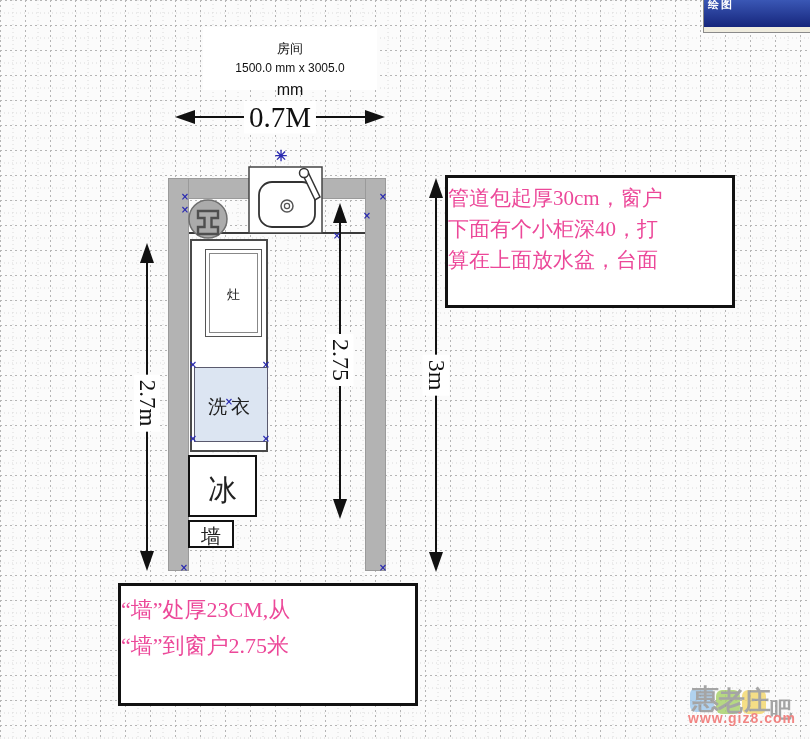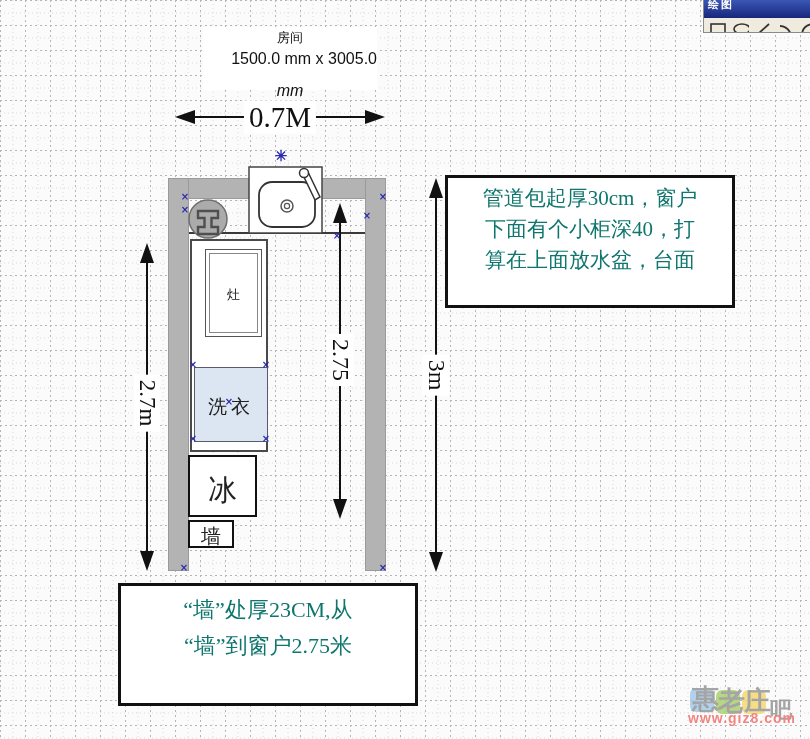--- a/index.html
+++ b/index.html
@@ -21,33 +21,33 @@
   .tri.up{border-left:7px solid transparent;border-right:7px solid transparent;border-bottom:20px solid #111;}
   .tri.down{border-left:7px solid transparent;border-right:7px solid transparent;border-top:20px solid #111;}
   .tri.left{border-top:7px solid transparent;border-bottom:7px solid transparent;border-right:20px solid #111;}
   .tri.right{border-top:7px solid transparent;border-bottom:7px solid transparent;border-left:20px solid #111;}
   .dim-label{position:absolute;background:#fff;color:#111;text-align:center;z-index:4;
              font-family:"Liberation Serif",serif;padding:0 5px;white-space:nowrap;}
   .dim-label.rot{transform:translate(-50%,-50%) rotate(90deg);}
 
   
   .notebox{position:absolute;background:#fff;border:3px solid #111;box-sizing:border-box;
-           font-family:"Liberation Serif",serif;color:#0f766e;text-align:center;z-index:4;}
+           font-family:"Liberation Serif",serif;color:#ec4899;text-align:left;z-index:4;}
 
   
   .xh{position:absolute;color:#2b2bb0;font-weight:bold;font-size:10px;line-height:10px;z-index:6;
       font-family:"DejaVu Sans",sans-serif;transform:translate(-50%,-50%);}
   .star{position:absolute;color:#2b2bb0;font-weight:bold;font-size:15px;line-height:12px;z-index:6;
         transform:translate(-50%,-50%);}
 
   
   #palette{position:absolute;left:703px;top:0;width:107px;height:33px;z-index:9;
            background:#efecdf;border-left:1px solid #8a8a8a;border-bottom:1px solid #8a8a8a;
            box-sizing:border-box;overflow:hidden;}
-  #palette .tbar{height:18px;background:linear-gradient(180deg,#3a57b5,#16267c);
+  #palette .tbar{height:27px;background:linear-gradient(180deg,#3a57b5,#16267c);
                  color:#fff;font-size:11px;font-weight:bold;overflow:hidden;position:relative;}
   #palette .tbar span{position:absolute;left:4px;top:-3px;letter-spacing:2px;}
   #palette .tools{display:flex;align-items:center;height:22px;padding-left:6px;gap:7px;}
   #palette .tool{display:inline-flex;align-items:center;justify-content:center;width:16px;height:16px;}
 
   
   #watermark{position:absolute;z-index:8;opacity:.85;}
   .wm-tile{position:absolute;width:24px;height:24px;border-radius:6px;}
   .wm-char{position:absolute;font-family:"Liberation Serif",serif;font-weight:bold;
            color:#979797;font-size:27px;line-height:27px;}
@@ -181,23 +181,23 @@
     <line x1="0" y1="663" x2="810" y2="663" stroke="#dadada" stroke-width="1" stroke-dasharray="1 3"></line>
     <line x1="0" y1="675.5" x2="810" y2="675.5" stroke="#b5b5b5" stroke-width="1" stroke-dasharray="2 3"></line>
     <line x1="0" y1="688" x2="810" y2="688" stroke="#dadada" stroke-width="1" stroke-dasharray="1 3"></line>
     <line x1="0" y1="700.5" x2="810" y2="700.5" stroke="#b5b5b5" stroke-width="1" stroke-dasharray="2 3"></line>
     <line x1="0" y1="713" x2="810" y2="713" stroke="#dadada" stroke-width="1" stroke-dasharray="1 3"></line>
     <line x1="0" y1="725.5" x2="810" y2="725.5" stroke="#b5b5b5" stroke-width="1" stroke-dasharray="2 3"></line>
     <line x1="0" y1="738" x2="810" y2="738" stroke="#dadada" stroke-width="1" stroke-dasharray="1 3"></line>
   </svg>
 
 <div class="whitebox" style="left:203px;top:27px;width:174px;height:63px;z-index:3;">
-  <div style="text-align:center;font-size:13px;color:#111;margin-top:2px;">房间</div>
-  <div style="text-align:right;font-size:16px;color:#111;margin-top:3px;">1500.0 mm x 3005.0</div>
-  <div style="text-align:center;font-size:16px;color:#111;margin-top:14px;font-style:italic;">mm</div>
+  <div style="text-align:center;font-size:13px;color:#111;margin-top:13px;">房间</div>
+  <div style="text-align:center;font-size:12px;color:#111;margin-top:3px;">1500.0 mm x 3005.0</div>
+  <div style="text-align:center;font-size:16px;color:#111;margin-top:6px;">mm</div>
 </div>
 
 <div class="wall" style="left:168px;top:178px;width:218px;height:21px;"></div>
 <div class="wall" style="left:168px;top:178px;width:21px;height:393px;"></div>
 <div class="wall" style="left:365px;top:178px;width:21px;height:393px;"></div>
 
 <div class="dline" style="left:189px;top:232px;width:176px;height:2px;background:#3a3a3a;"></div>
 
 <div class="whitebox" style="left:190px;top:239px;width:78px;height:213px;border:2px solid #4a4a4a;"></div>
 <div class="whitebox" style="left:205px;top:249px;width:57px;height:88px;border:1px solid #555;z-index:3;">

